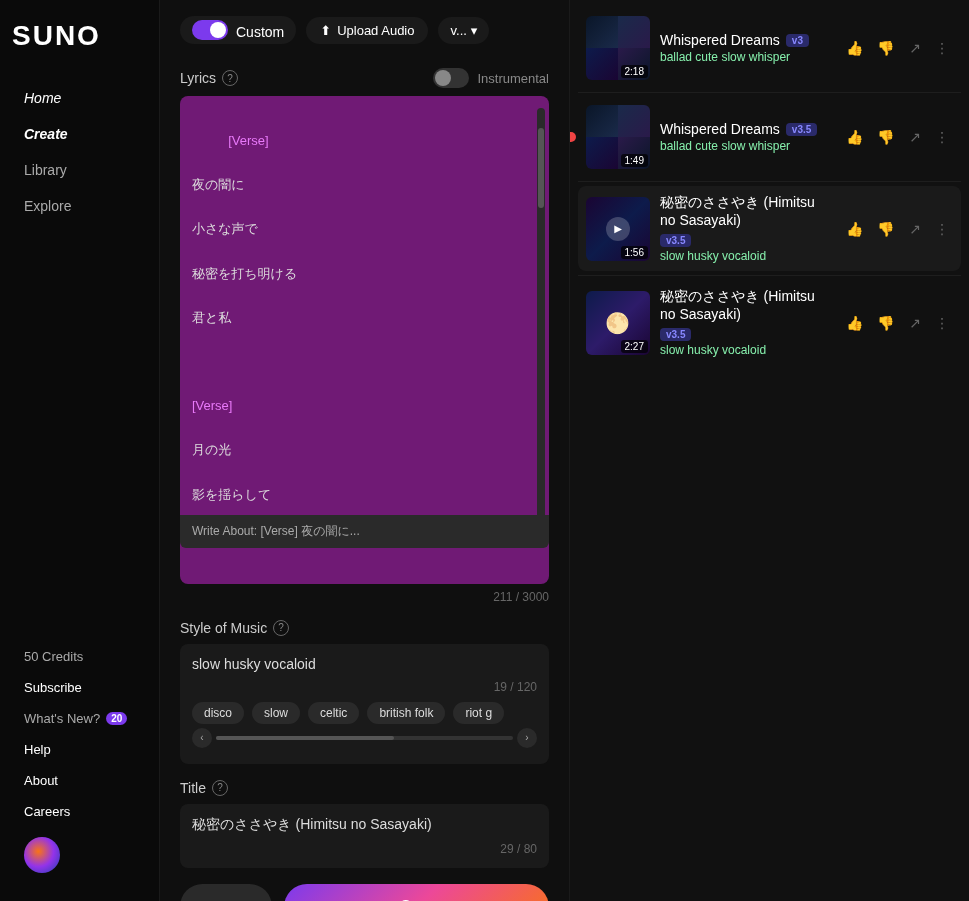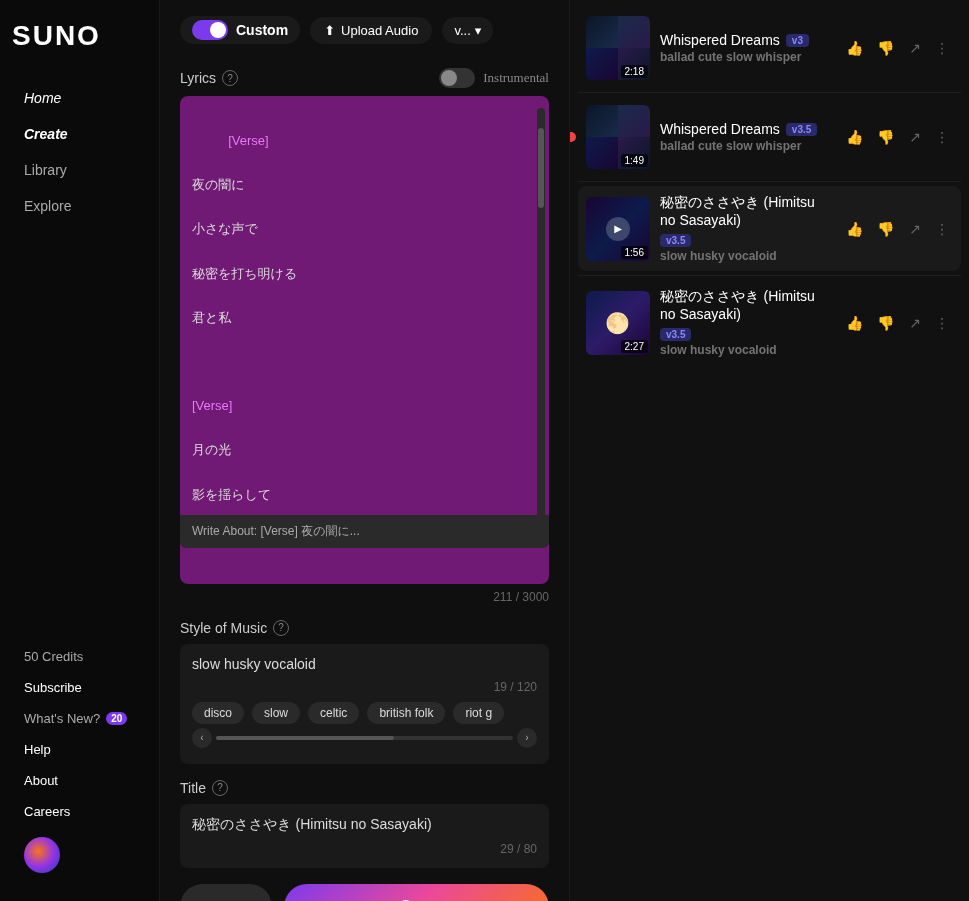--- a/index.html
+++ b/index.html
@@ -118,27 +118,26 @@
 
     
     .top-bar {
       display: flex;
       align-items: center;
       gap: 10px;
       padding-bottom: 8px;
     }
     .toggle-switch {
       display: flex;
-      align-items: center;
+      align-items: flex-end;
       gap: 8px;
       background: #1a1a1a;
       border-radius: 20px;
       padding: 4px 12px;
       cursor: pointer;
-      font-weight: bold;
     }
     .toggle-track {
       width: 36px;
       height: 20px;
       background: #7c3aed;
       border-radius: 10px;
       position: relative;
     }
     .toggle-knob {
       width: 16px;
@@ -218,21 +217,20 @@
       height: 16px;
       background: #888;
       border-radius: 50%;
       position: absolute;
       left: 2px;
       top: 2px;
     }
     .instr-label {
       font-size: 13px;
       color: #888;
-      font-family: Liberation Serif, serif;
     }
 
     
     .lyrics-header {
       display: flex;
       align-items: center;
     }
     .lyrics-box {
       background: #701a75;
       border-radius: 8px;
@@ -481,23 +479,22 @@
     .version-badge {
       background: #2a2a6a;
       color: #8888ff;
       font-size: 10px;
       padding: 1px 6px;
       border-radius: 4px;
       font-weight: 600;
     }
     .song-tags {
       font-size: 12px;
-      color: #737373;
+      color: #86efac;
       margin-top: 2px;
-      font-weight: bold;
     }
     .song-actions {
       display: flex;
       align-items: center;
       gap: 6px;
     }
     .action-btn {
       background: none;
       border: none;
       color: #666;

